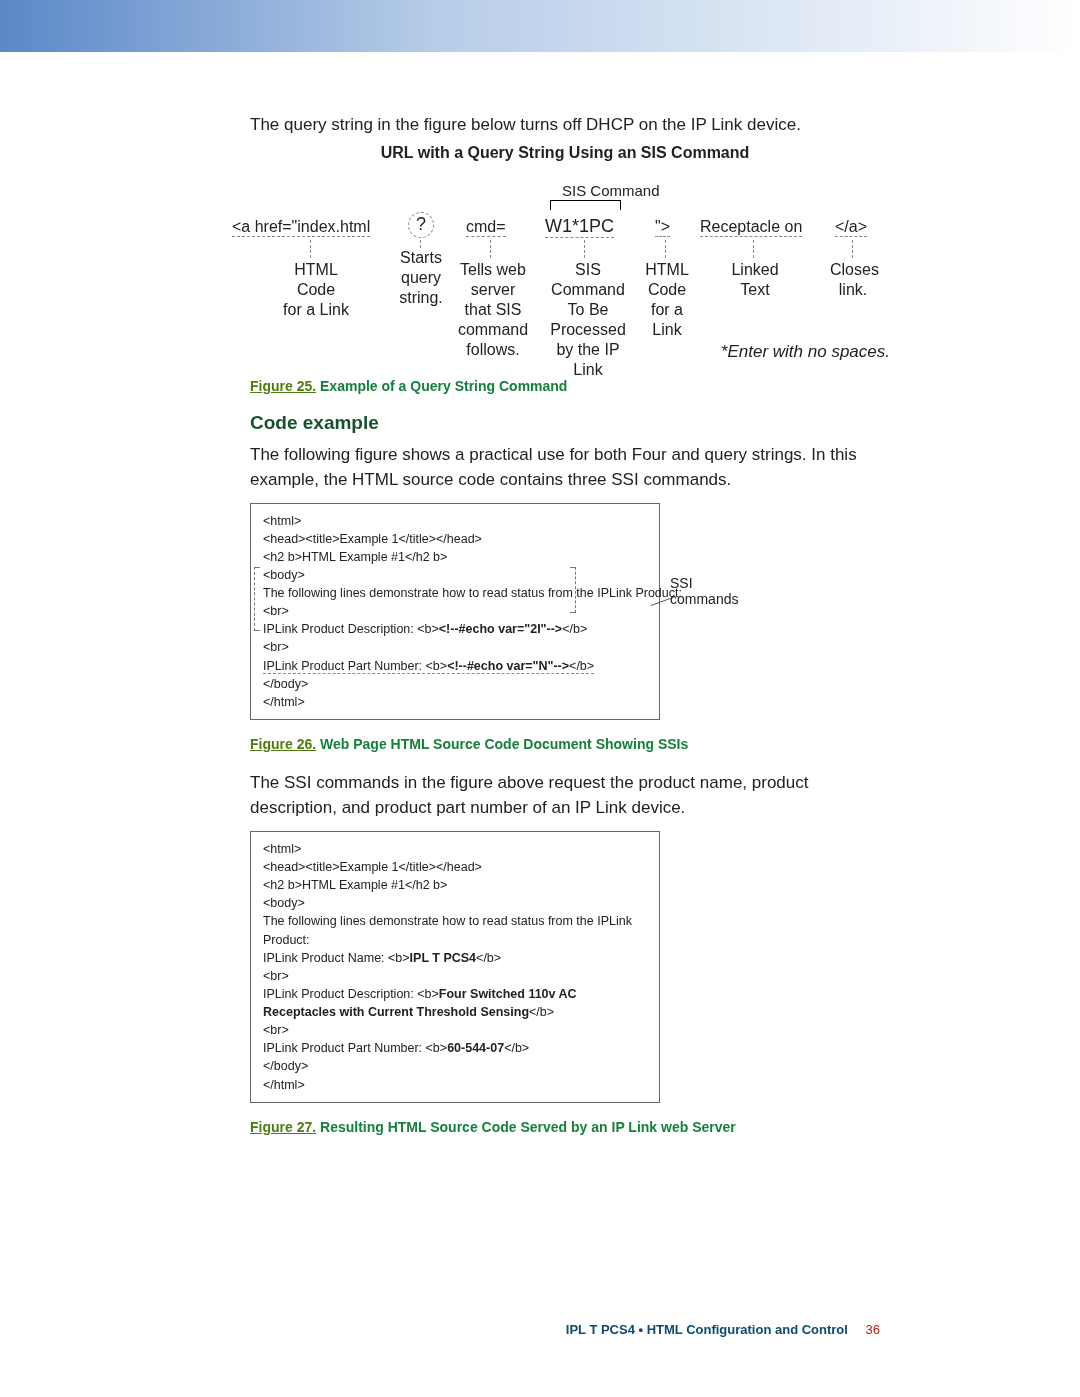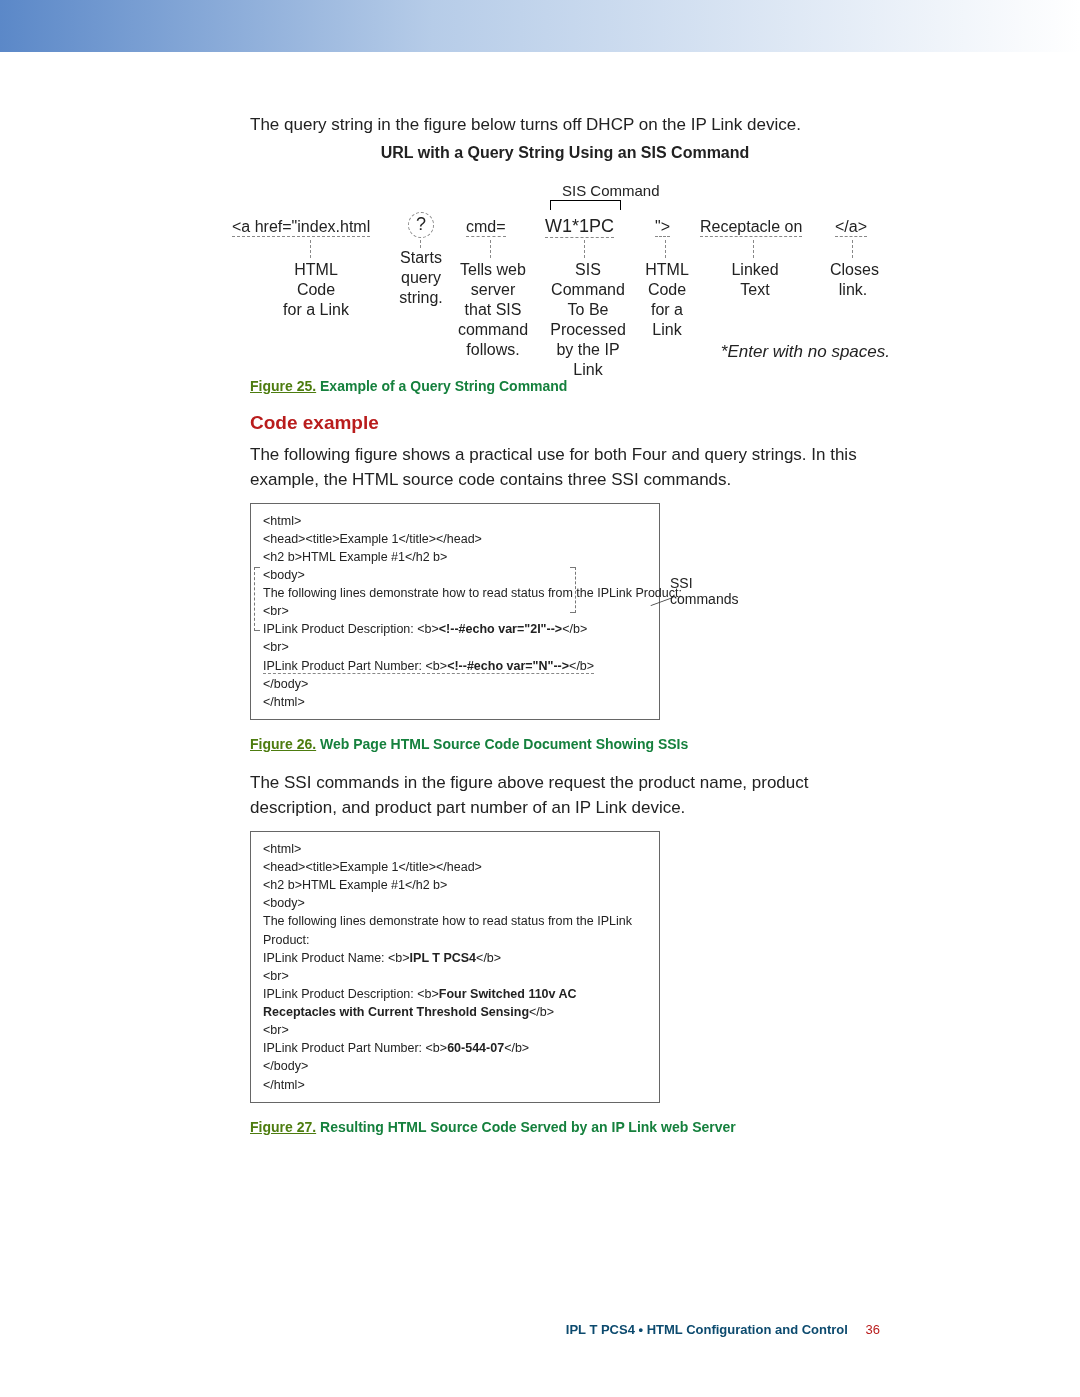--- a/index.html
+++ b/index.html
@@ -18,21 +18,21 @@
   .q-circle { border: 1px dashed #888; border-radius: 50%; width: 26px; height: 26px; display:inline-flex; align-items:center; justify-content:center; font-size:18px; }
   .diag-desc { position:absolute; font-size: 16px; text-align:center; line-height:1.25; }
   .v-dash { position:absolute; width:0; border-left:1px dashed #888; }
   .corner { position:absolute; width:14px; height:20px; border:1px dashed #888; border-top:none; border-right:none; }
 
   .footnote { font-size: 17px; font-style: italic; text-align: right; margin-right: -10px; margin-top: 10px; }
   .fig-caption { font-size: 14px; margin: 16px 0 18px 0; }
   .fig-pre { color: #4d7c0f; font-weight: 700; text-decoration: underline; }
   .fig-txt { font-weight: 700; color: #15803d; }
 
-  .h3 { color: #b91c1c; font-weight: 700; font-size: 19px; margin: 10px 0 8px 0; }
+  .h3 { color: #14532d; font-weight: 700; font-size: 19px; margin: 10px 0 8px 0; }
   .body-text { font-size: 17px; line-height: 1.5; margin-bottom: 10px; }
 
   .code-wrap { position: relative; display:inline-block; }
   .code-box { border: 1px solid #666; padding: 8px 14px 8px 12px; font-family: Arial, sans-serif; font-size: 12.5px; line-height: 1.45; white-space: nowrap; width: 410px; }
   .code-box .bold { font-weight: 700; }
   .ssi-label { position:absolute; left: 420px; top: 72px; font-size: 14px; }
   .bracket { position:absolute; left: 4px; top: 64px; width: 6px; height: 64px; border:1px dashed #777; border-right:none; }
   .sub-bracket { position:absolute; left: 320px; top: 64px; width: 6px; height: 46px; border:1px dashed #777; border-left:none; }
   .slash { position:absolute; left:400px; top:98px; width:24px; height:0; border-top:1px solid #444; transform: rotate(-20deg); }
   .ssi-underline { border-bottom: 1px dashed #888; }

